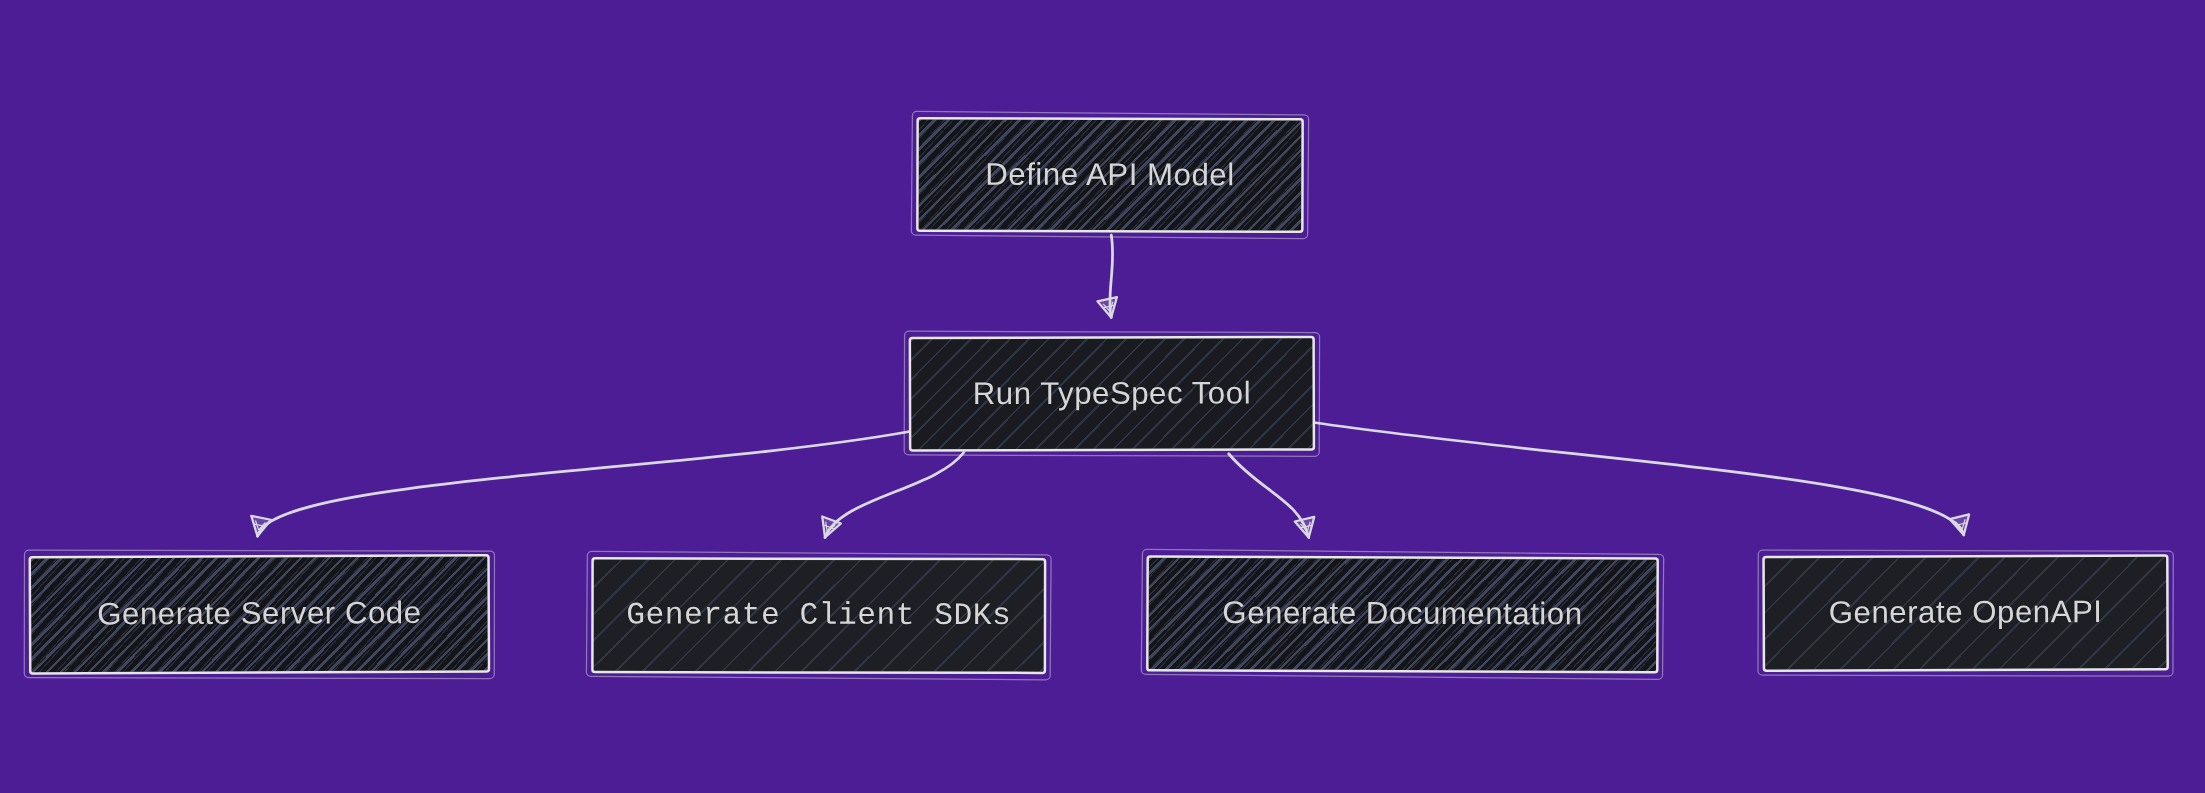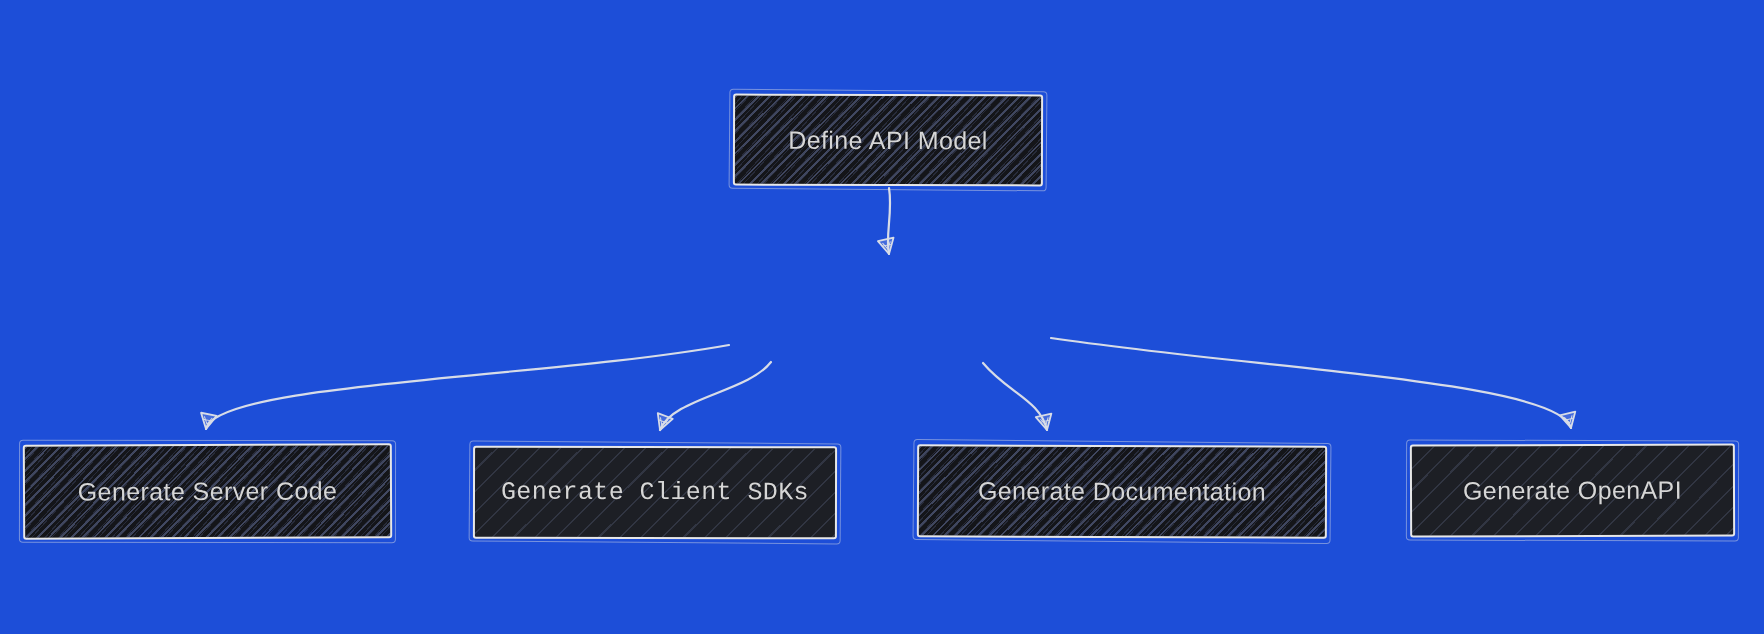--- a/index.html
+++ b/index.html
@@ -5,21 +5,21 @@
   html, body {
     margin: 0;
     padding: 0;
     background: #2a313d;
   }
   #canvas {
     position: relative;
     width: 1764px;
     height: 634px;
     overflow: hidden;
-    background: #1d4ed8;
+    background: #4c1d95;
     font-family: "Liberation Sans", "DejaVu Sans", sans-serif;
   }
   .node {
     position: absolute;
     display: flex;
     align-items: center;
     justify-content: center;
     border: 2.5px solid #e7e7e7;
     border-radius: 3px;
     color: #d6d6d6;
@@ -97,20 +97,23 @@
     <path class="edge" d="M729,345 C545,378 215,383 206,429" marker-end="url(#ah)"></path>
     <path class="edge" d="M771,362 C748,392 672,398 660,430" marker-end="url(#ah)"></path>
     <path class="edge" d="M983,363 C1008,393 1040,400 1047,430" marker-end="url(#ah)"></path>
     <path class="edge" d="M1051,338 C1270,370 1560,382 1571,428" marker-end="url(#ah)"></path>
   </svg>
 
   <div class="node fill-dense" style="left:733px; top:94px; width:310px; height:92px; transform:rotate(0.15deg);">
     <span class="label">Define API Model</span>
   </div>
 
+  <div class="node fill-medium" style="left:727px; top:269px; width:325px; height:92px; transform:rotate(-0.15deg);">
+    <span class="label">Run TypeSpec Tool</span>
+  </div>
 
   <div class="node fill-dense" style="left:23px; top:444px; width:369px; height:95px; transform:rotate(-0.25deg);">
     <span class="label">Generate Server Code</span>
   </div>
 
   <div class="node fill-sparse" style="left:473px; top:446px; width:364px; height:93px; transform:rotate(0.1deg);font-family:Liberation Mono, monospace;">
     <span class="label">Generate Client SDKs</span>
   </div>
 
   <div class="node fill-dense" style="left:917px; top:445px; width:410px; height:93px; transform:rotate(0.2deg);">

